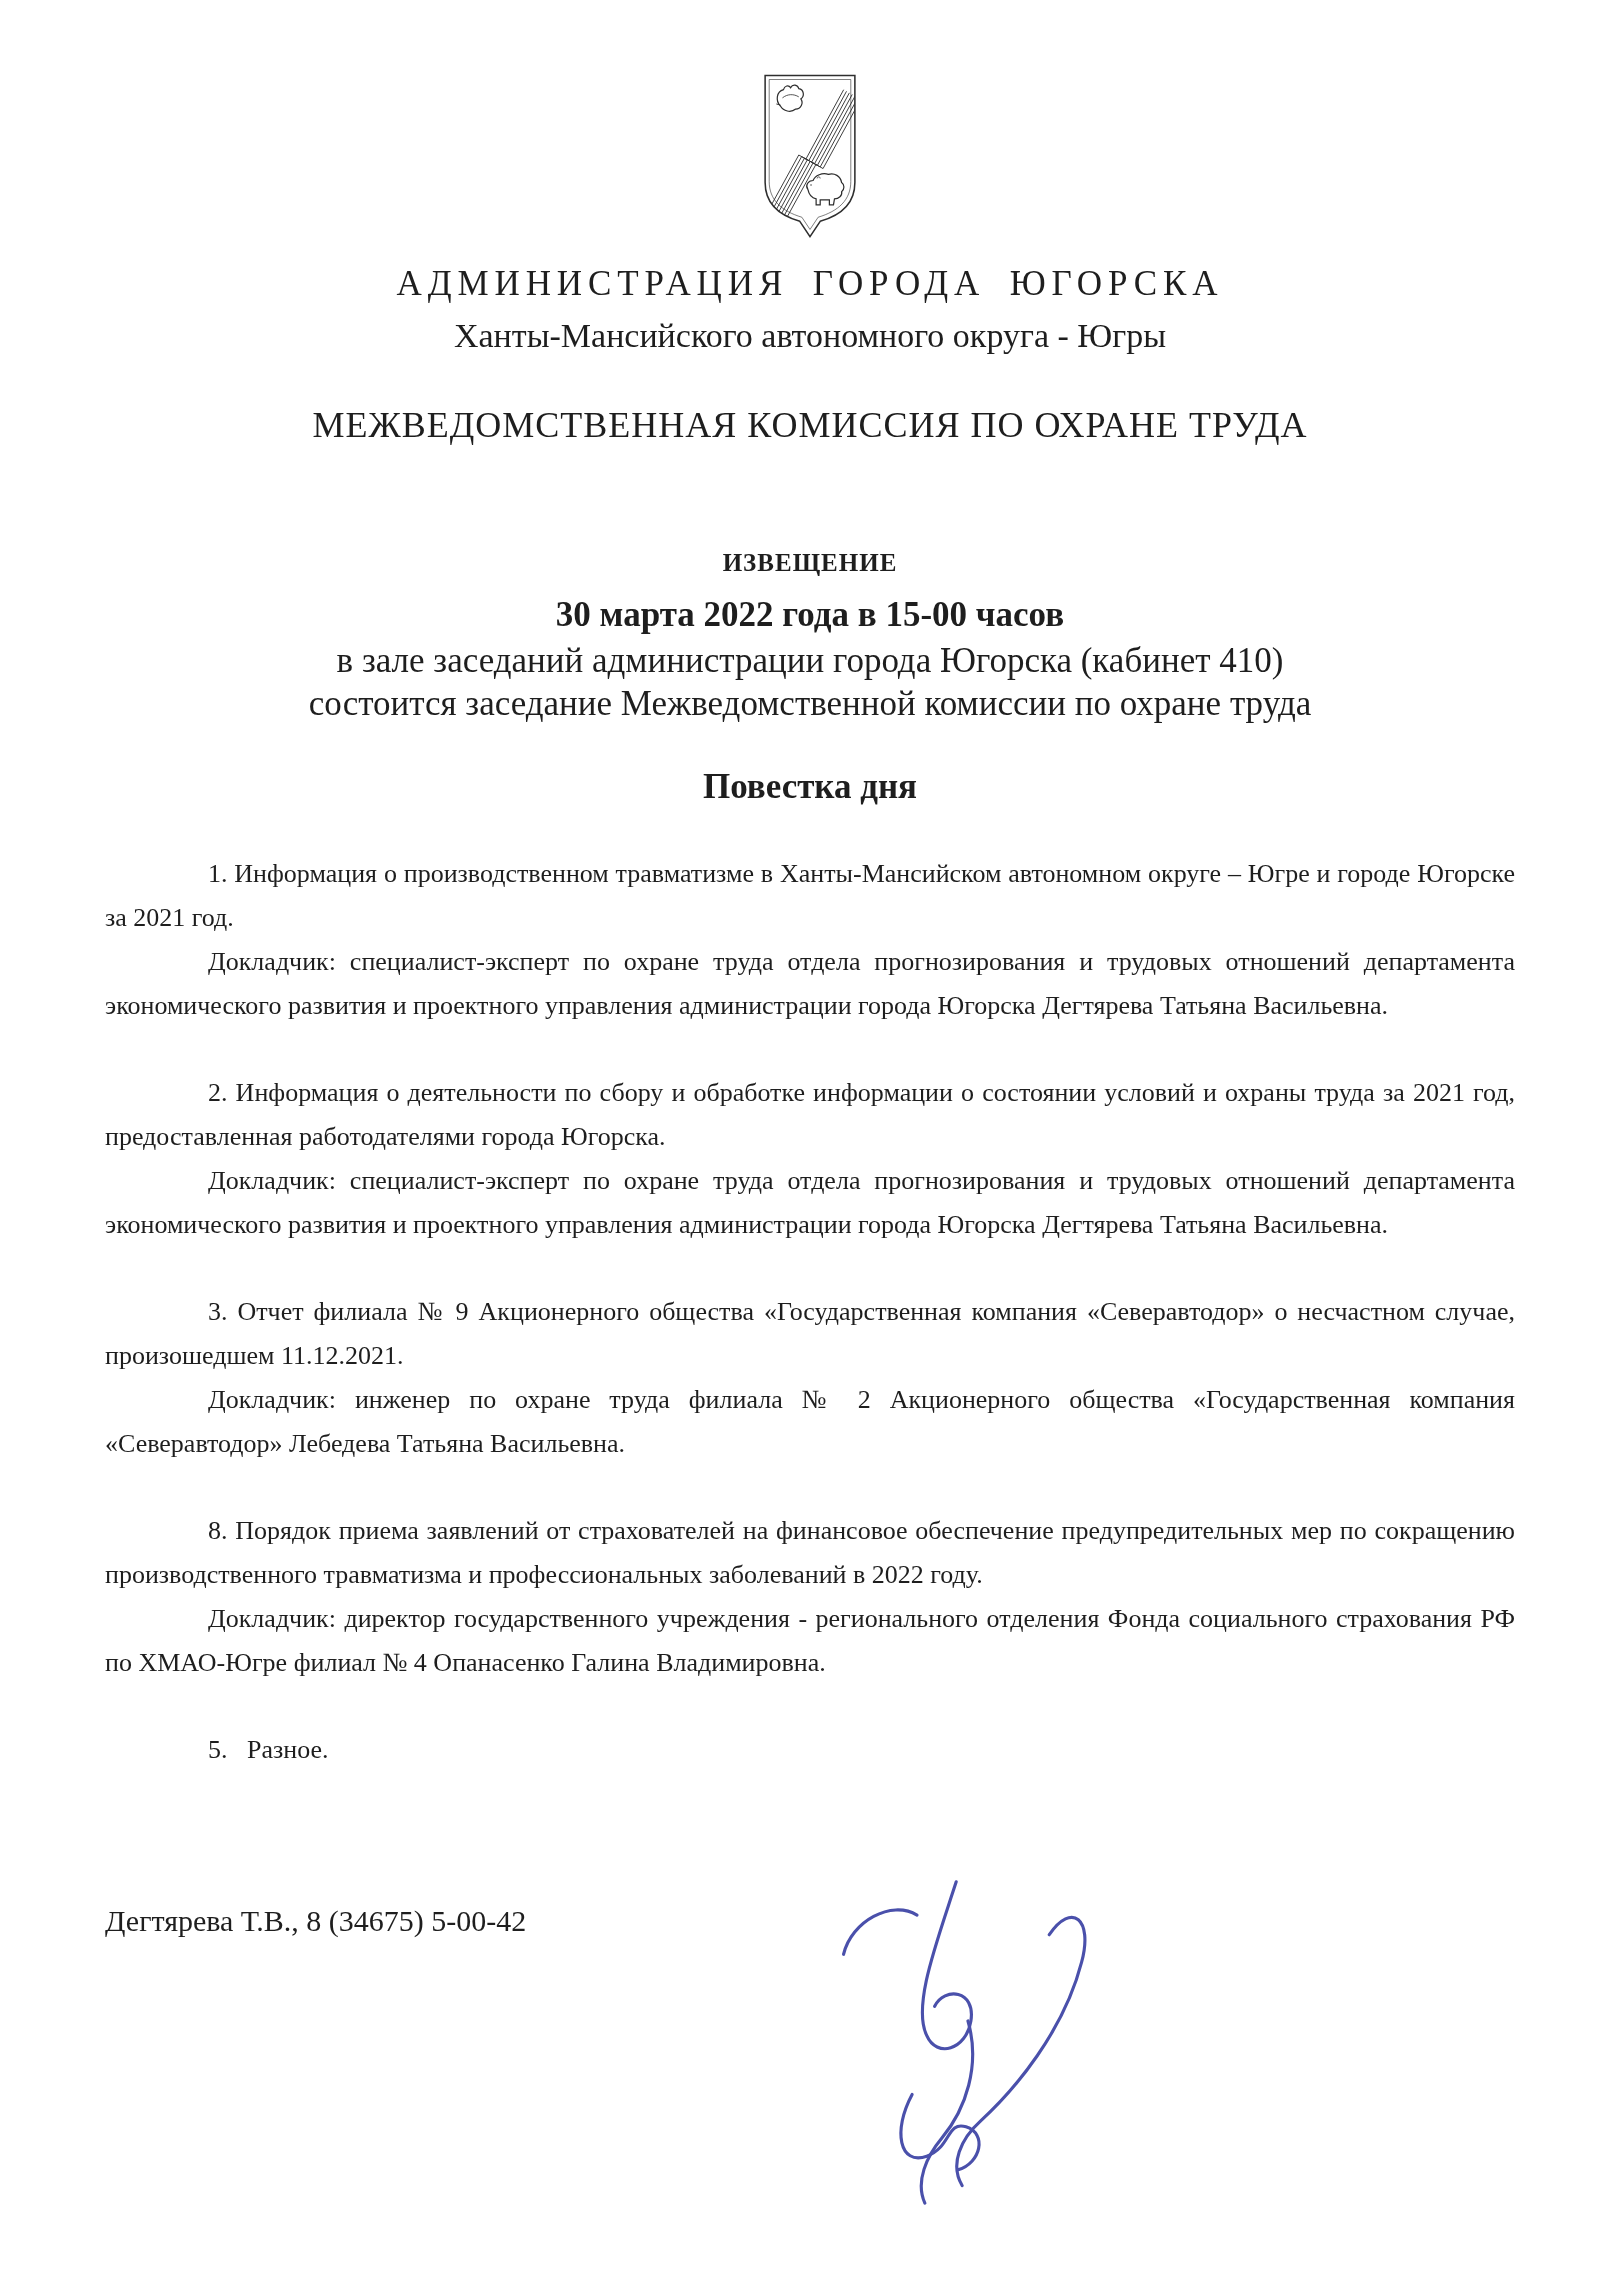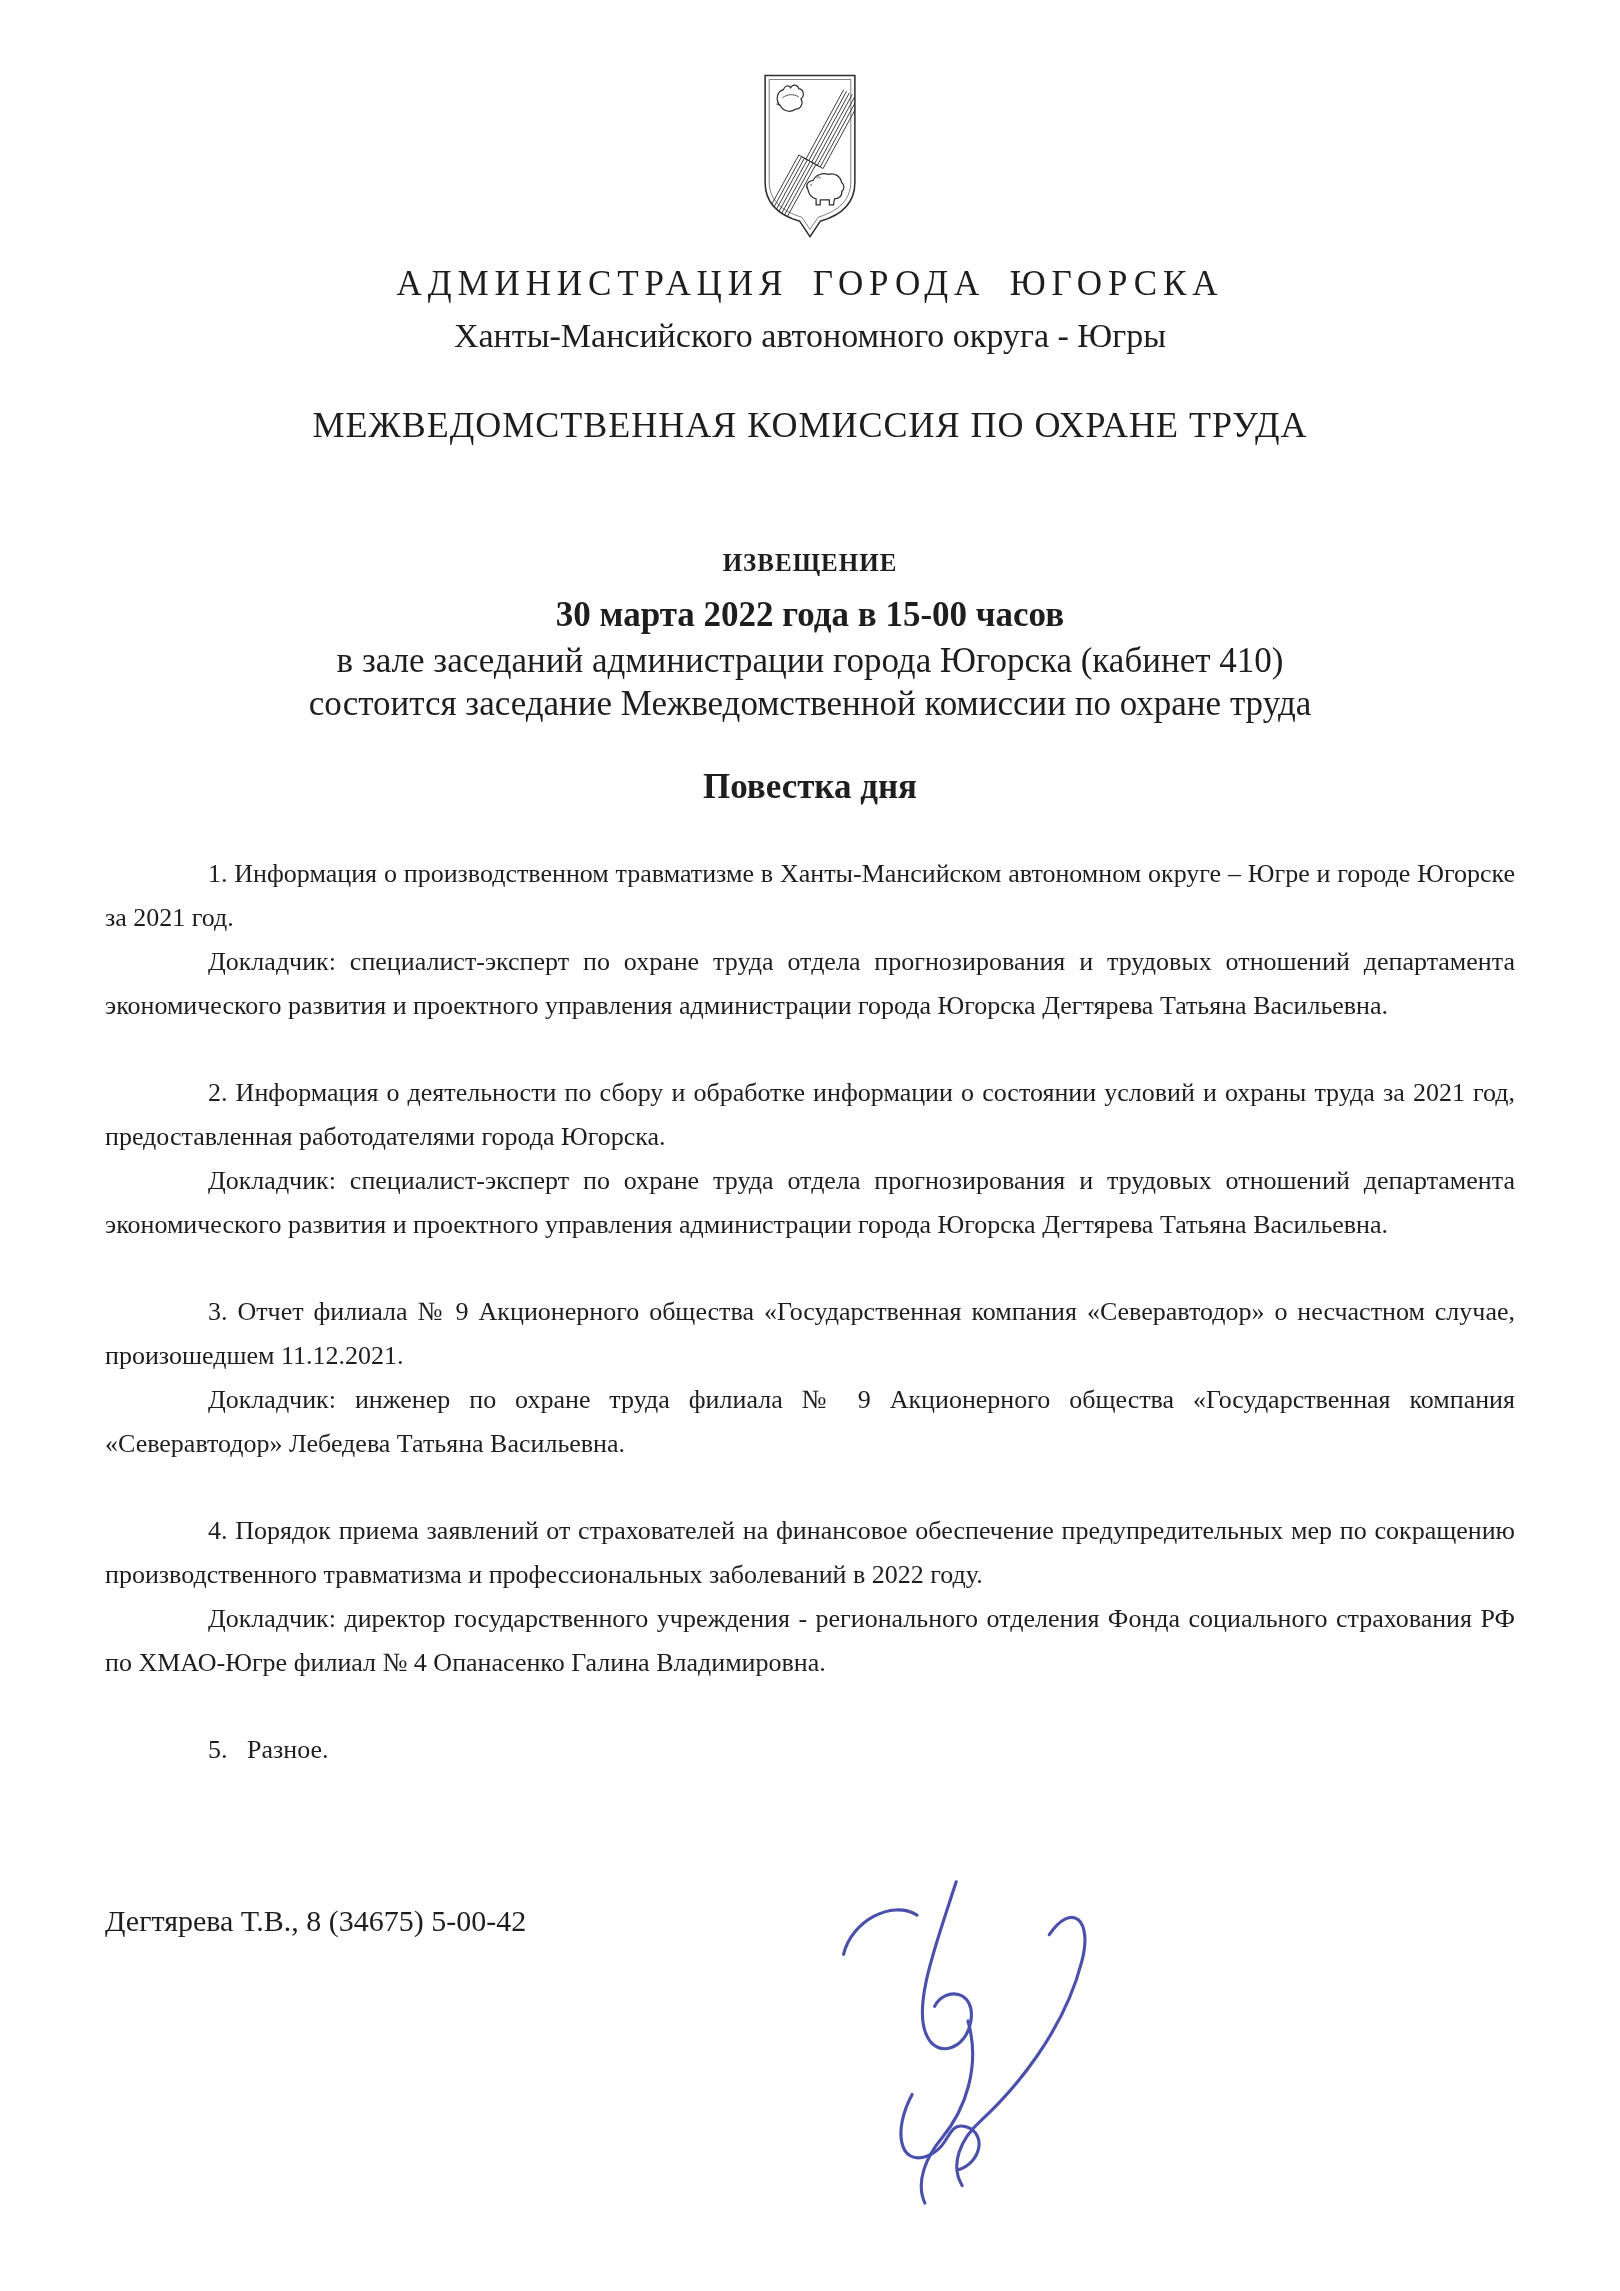--- a/index.html
+++ b/index.html
@@ -135,24 +135,24 @@
     <li class="agenda-item">
       <p>1.  Информация о производственном травматизме в Ханты-Мансийском автономном округе – Югре и городе Югорске за 2021 год.</p>
       <p>Докладчик: специалист-эксперт по охране труда отдела прогнозирования и трудовых отношений департамента экономического развития и проектного управления администрации города Югорска Дегтярева Татьяна Васильевна.</p>
     </li>
     <li class="agenda-item">
       <p>2. Информация о деятельности по сбору и обработке информации о состоянии условий и охраны труда за 2021 год, предоставленная работодателями города Югорска.</p>
       <p>Докладчик: специалист-эксперт по охране труда отдела прогнозирования и трудовых отношений департамента экономического развития и проектного управления администрации города Югорска  Дегтярева Татьяна Васильевна.</p>
     </li>
     <li class="agenda-item">
       <p>3. Отчет филиала № 9 Акционерного общества «Государственная компания «Северавтодор» о несчастном случае, произошедшем 11.12.2021.</p>
-      <p>Докладчик: инженер по охране труда филиала № 9 Акционерного общества «Государственная компания «Северавтодор» Лебедева Татьяна Васильевна.</p>
+      <p>Докладчик: инженер по охране труда филиала № 2 Акционерного общества «Государственная компания «Северавтодор» Лебедева Татьяна Васильевна.</p>
     </li>
     <li class="agenda-item">
-      <p>4. Порядок приема заявлений от страхователей на финансовое обеспечение предупредительных мер по сокращению производственного травматизма и профессиональных заболеваний в 2022 году.</p>
+      <p>8. Порядок приема заявлений от страхователей на финансовое обеспечение предупредительных мер по сокращению производственного травматизма и профессиональных заболеваний в 2022 году.</p>
       <p>Докладчик: директор государственного учреждения - регионального отделения Фонда социального страхования РФ по ХМАО-Югре филиал № 4 Опанасенко Галина Владимировна.</p>
     </li>
     <li class="agenda-item">
       <p>5.&nbsp;&nbsp; Разное.</p>
     </li>
   </ul>
 
 
   <div class="footer-contact">Дегтярева Т.В., 8 (34675) 5-00-42</div>
 

